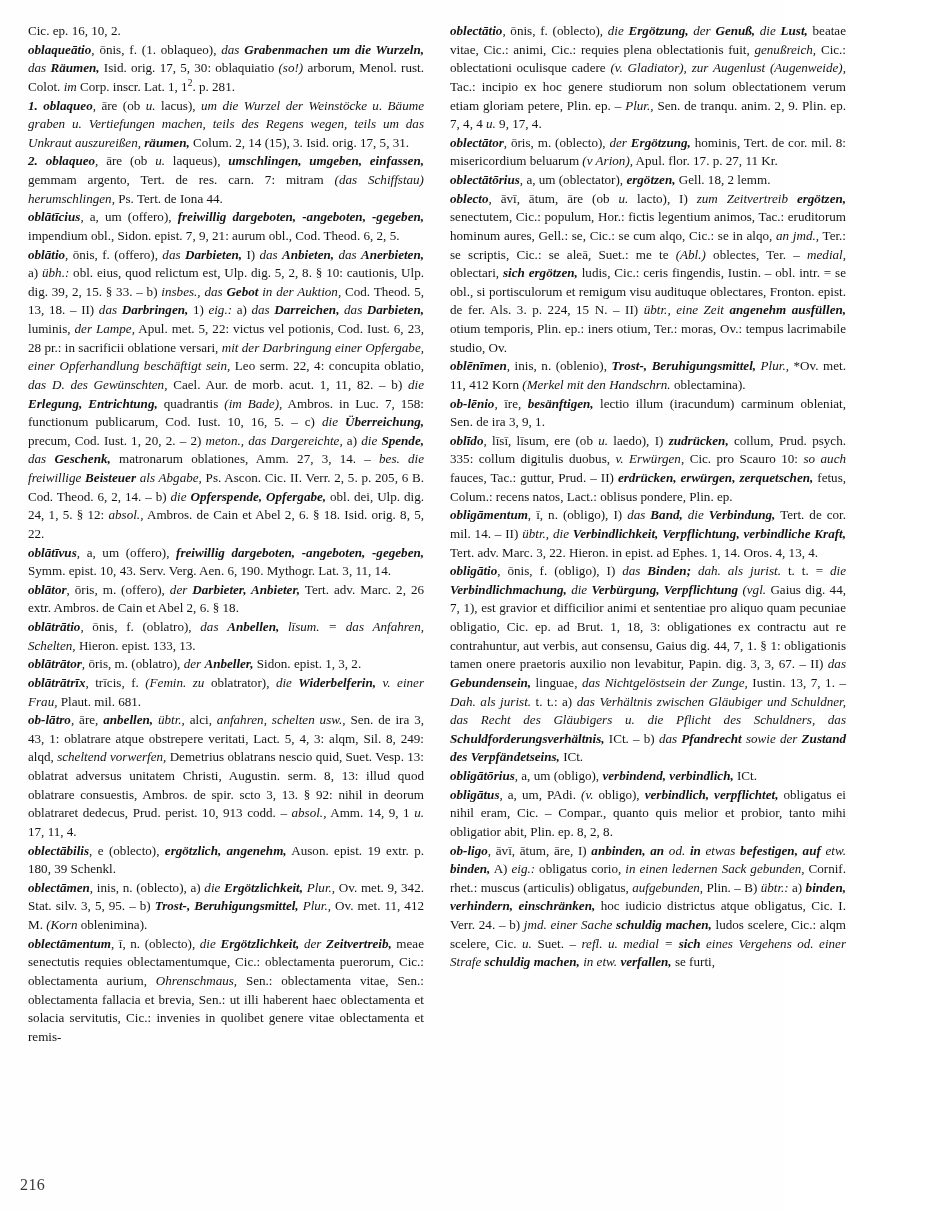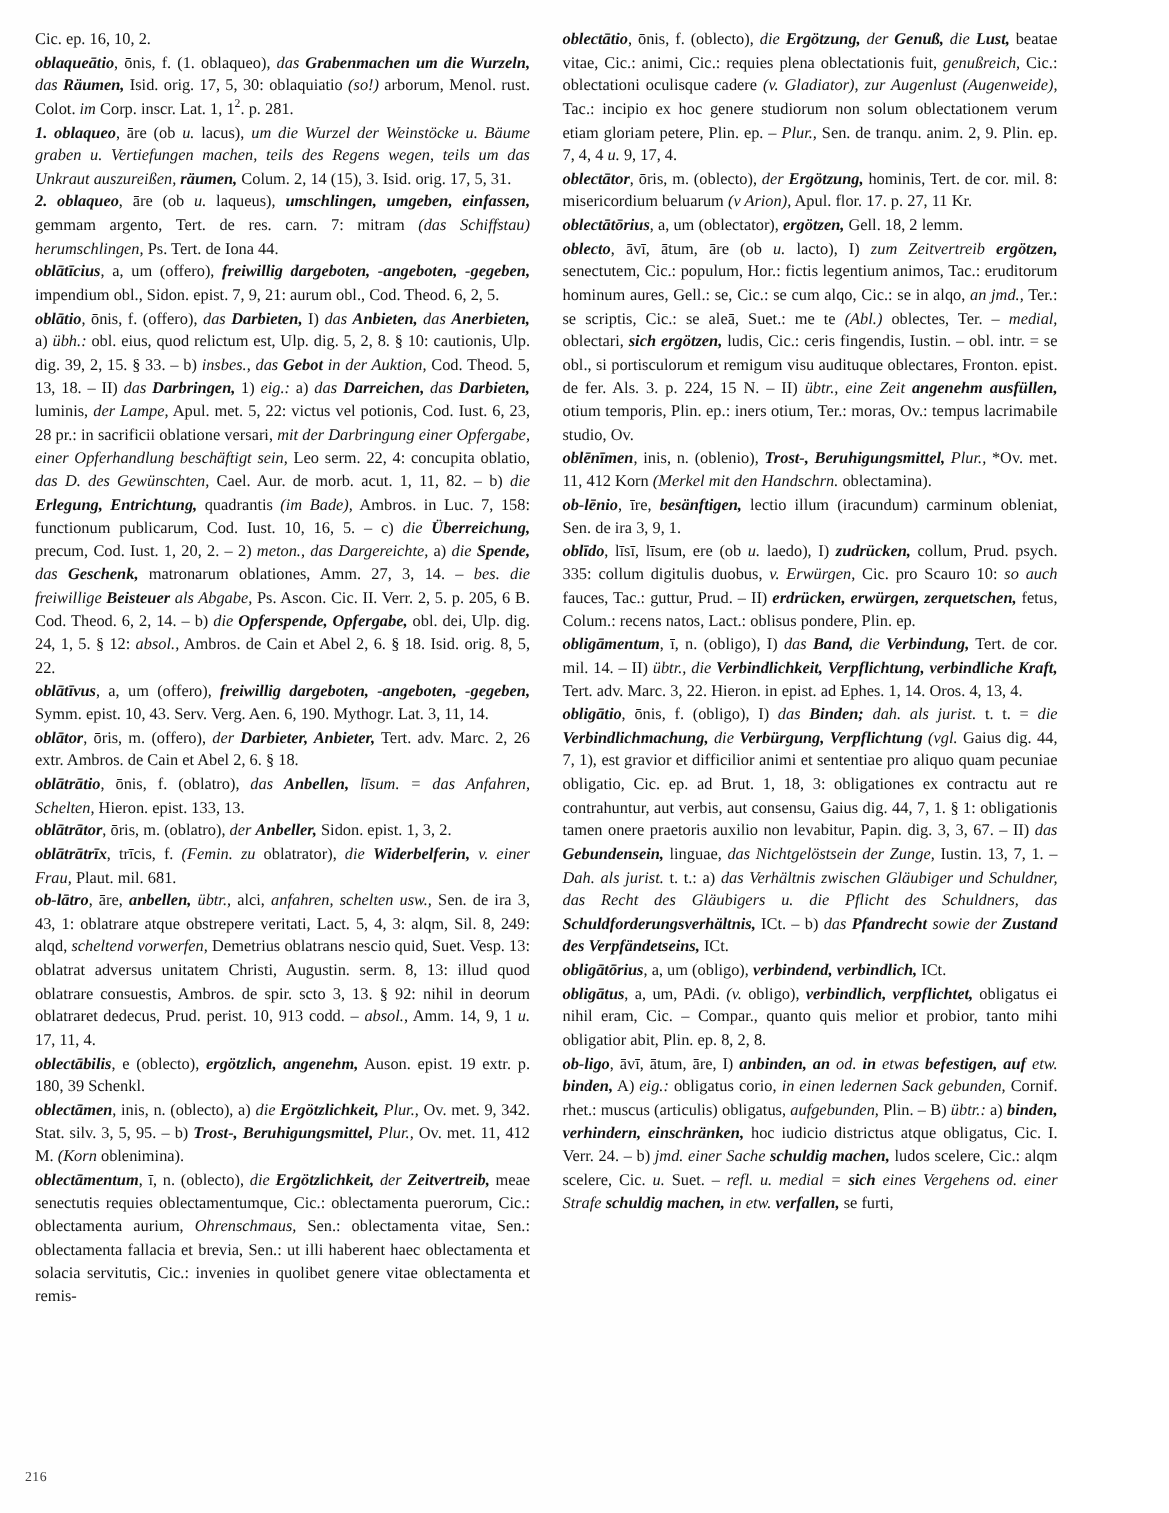--- a/index.html
+++ b/index.html
@@ -55,21 +55,21 @@
   
   .hw  { font-weight: bold; font-style: italic; }          
   .it  { font-style: italic; }         
   .bi  { font-weight: bold; font-style: italic; }
   .sup { font-size: 0.72em; vertical-align: super; line-height: 0; }
 
   .folio {
     position: absolute;
     left: 20px;
     top: 1176px;
-    font-size: 11px;
+    font-size: 16px;
     color: #3a3a3a;
     letter-spacing: 0.4px;
   }
   
   .entry > :last-child { }
 </style>
 </head>
 <body>
 
 <div class="page">

